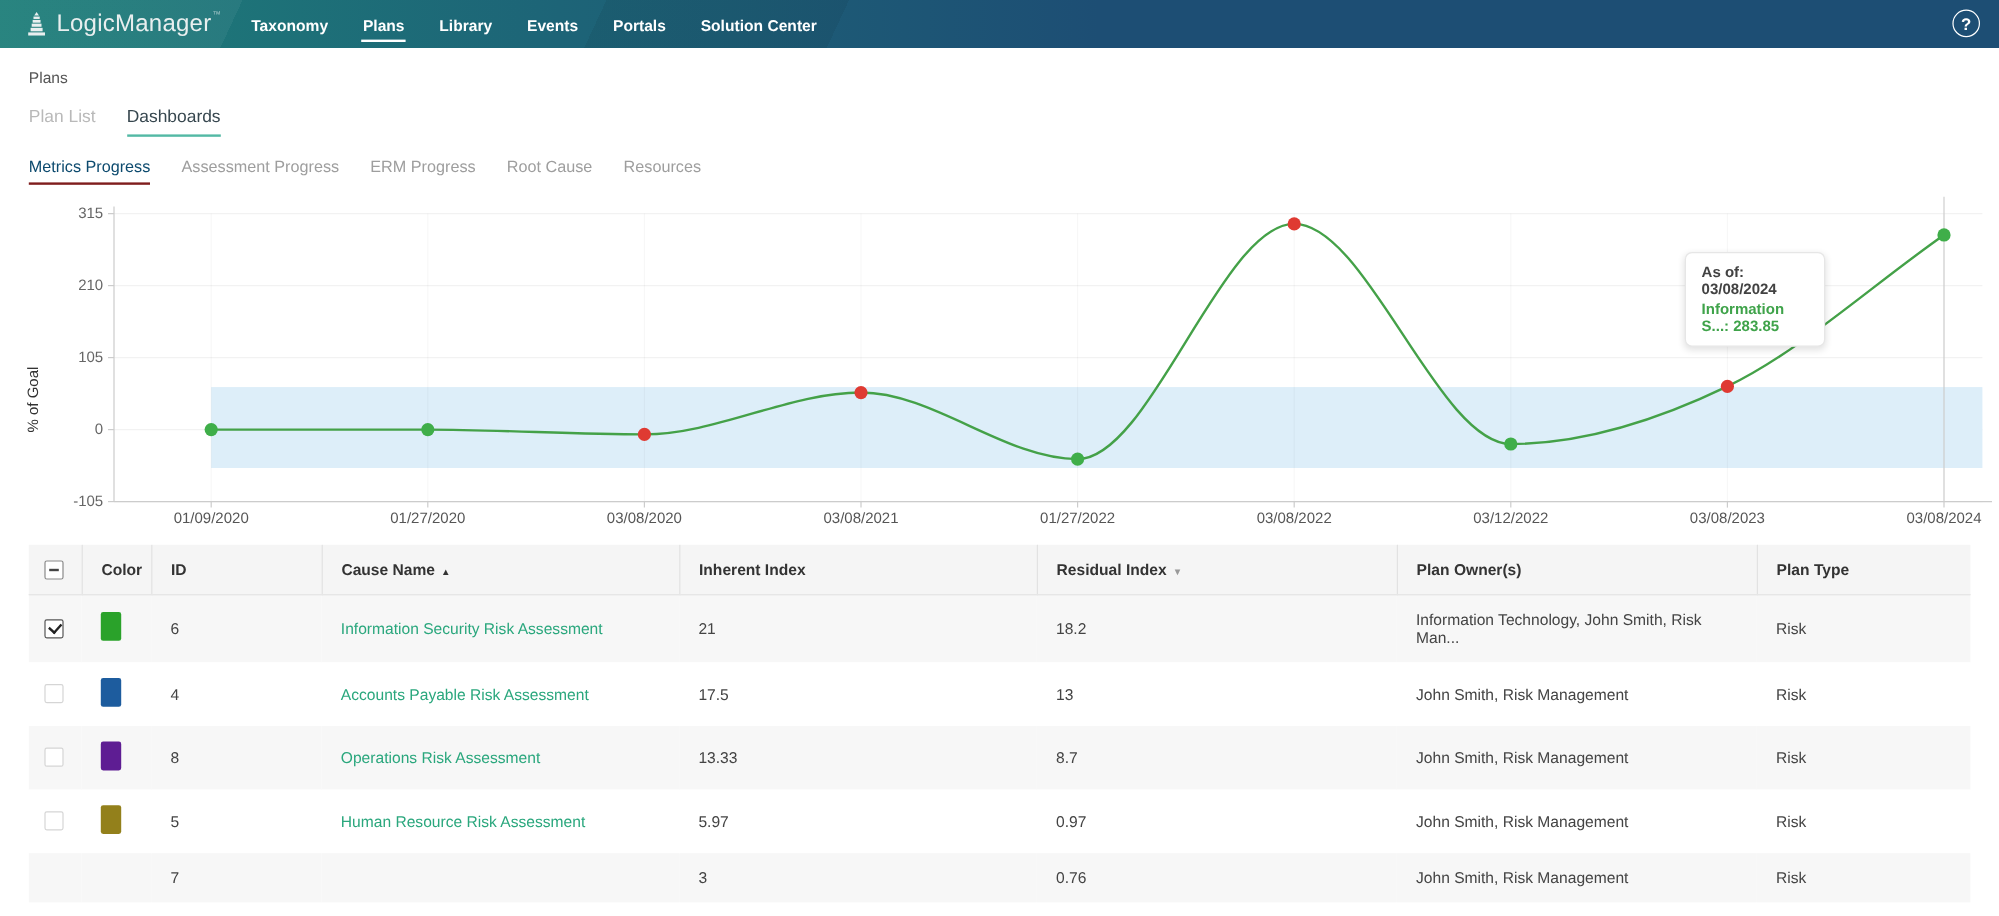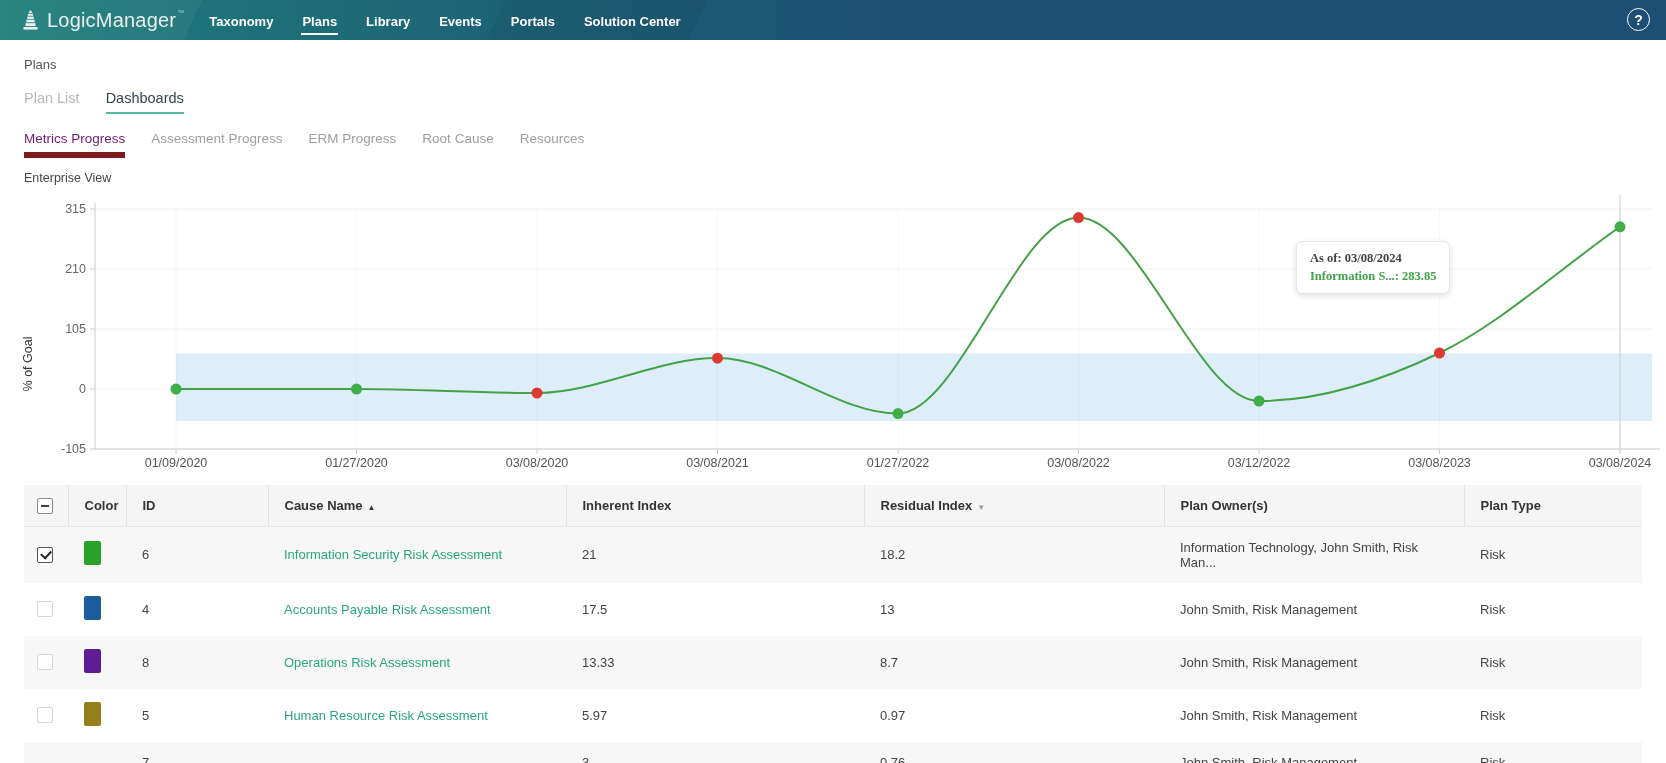--- a/index.html
+++ b/index.html
@@ -25,29 +25,29 @@
   
   .content { padding:0 0 0 0; }
   .breadcrumb { margin:17px 0 0 24px; font-size:13px; color:#555; }
 
   .tabs { display:flex; gap:26px; margin:18px 0 0 24px; }
   .tab { font-size:14.5px; color:#b9b9b9; padding-bottom:6px; cursor:pointer; }
   .tab.active { color:#37474f; border-bottom:2px solid #53b9a5; }
 
   .subtabs { display:flex; gap:26px; margin:17px 0 0 24px; }
   .subtab { font-size:13.5px; color:#9e9e9e; padding-bottom:6px; cursor:pointer; }
-  .subtab.active { color:#701a75; border-bottom:6px solid #7f1d1d; }
+  .subtab.active { color:#0c4a6e; border-bottom:2px solid #7f1d1d; }
 
   .view-label { margin:13px 0 0 24px; font-size:12.5px; color:#444; }
 
   
   .chart-wrap { position:relative; margin-top:4px; width:1521px; height:286px; }
   .chart-wrap svg { display:block; }
-  .tooltip { position:absolute; left:1296px; top:52px; background:#fff; border:1px solid #e6e6e6;
-    border-radius:6px; box-shadow:0 2px 6px rgba(0,0,0,0.12); padding:9px 13px; z-index:3;font-family:Liberation Serif, serif; }
+  .tooltip { position:absolute; left:1404px; top:52px; background:#fff; border:1px solid #e6e6e6;
+    border-radius:6px; box-shadow:0 2px 6px rgba(0,0,0,0.12); padding:9px 13px; z-index:3; }
   .tooltip .tt-title { font-size:12.5px; font-weight:700; color:#424242; display:block; }
   .tooltip .tt-value { font-size:12.5px; font-weight:700; color:#3fa34a; display:block; margin-top:3px; }
 
   .note { margin:2px 0 0 24px; font-size:11px; color:#555; }
 
   
   .plan-table { margin:10px 24px 0 24px; border-collapse:collapse; width:1618px; table-layout:fixed; }
   .plan-table th { background:#f5f5f5; font-size:13px; font-weight:700; color:#333; text-align:left;
     padding:12px 8px 12px 16px; border-right:1px solid #e2e2e2; border-bottom:1px solid #e6e6e6; }
   .plan-table th:last-child { border-right:none; }
@@ -102,21 +102,20 @@
   </div>
 
   <div class="subtabs">
     <div class="subtab active">Metrics Progress</div>
     <div class="subtab">Assessment Progress</div>
     <div class="subtab">ERM Progress</div>
     <div class="subtab">Root Cause</div>
     <div class="subtab">Resources</div>
   </div>
 
-  <div class="view-label">Enterprise View</div>
 
   <div class="chart-wrap">
     <svg id="chart-svg" width="1666" height="286">
         <line x1="95" y1="20" x2="1652" y2="20" stroke="#f2f2f2" stroke-width="1"></line>
         <line x1="95" y1="80" x2="1652" y2="80" stroke="#f2f2f2" stroke-width="1"></line>
         <line x1="95" y1="140" x2="1652" y2="140" stroke="#f2f2f2" stroke-width="1"></line>
         <line x1="95" y1="200" x2="1652" y2="200" stroke="#f2f2f2" stroke-width="1"></line>
         <line x1="95" y1="260" x2="1652" y2="260" stroke="#f2f2f2" stroke-width="1"></line>
         <rect x="176" y="164.57142857142858" width="1476" height="67.42857142857142" fill="#ddeef9"></rect>
         <line x1="176" y1="20" x2="176" y2="260" stroke="rgba(0,0,0,0.03)" stroke-width="1"></line>

